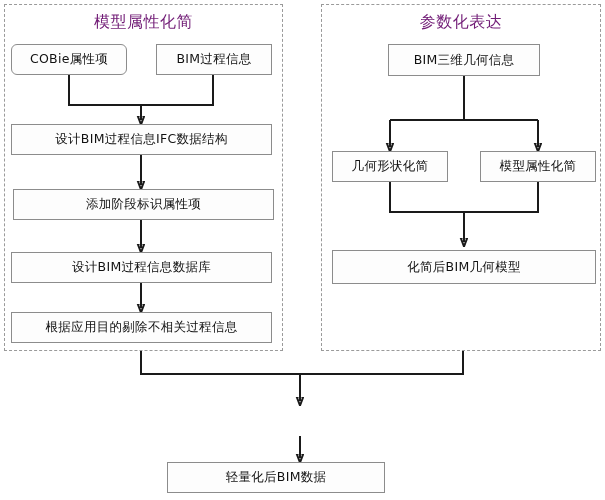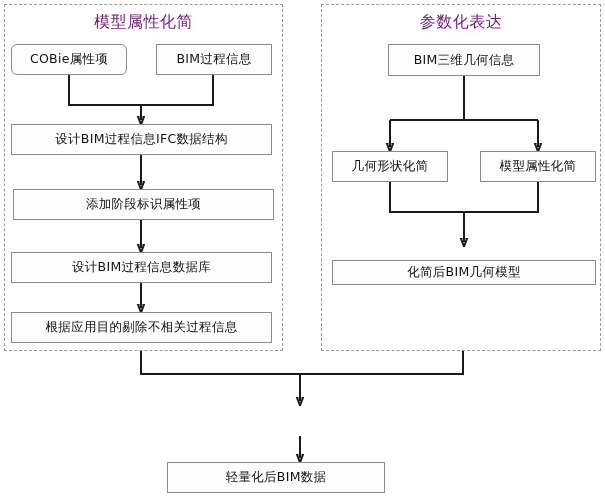--- a/index.html
+++ b/index.html
@@ -114,18 +114,18 @@
   <div class="node" style="left:11px; top:252px; width:261px; height:31px;">设计BIM过程信息数据库</div>
 
   <div class="node" style="left:11px; top:312px; width:261px; height:31px;">根据应用目的剔除不相关过程信息</div>
 
   <div class="node" style="left:388px; top:44px; width:152px; height:32px;">BIM三维几何信息</div>
 
   <div class="node" style="left:332px; top:151px; width:116px; height:31px;">几何形状化简</div>
 
   <div class="node" style="left:480px; top:151px; width:116px; height:31px;">模型属性化简</div>
 
-  <div class="node" style="left:332px; top:260px; width:264px; height:25px;">化简后BIM几何模型</div>
+  <div class="node" style="left:332px; top:250px; width:264px; height:34px;">化简后BIM几何模型</div>
 
 
   <div class="node" style="left:167px; top:462px; width:218px; height:31px;">轻量化后BIM数据</div>
 
 </div>
 
 </body></html>

